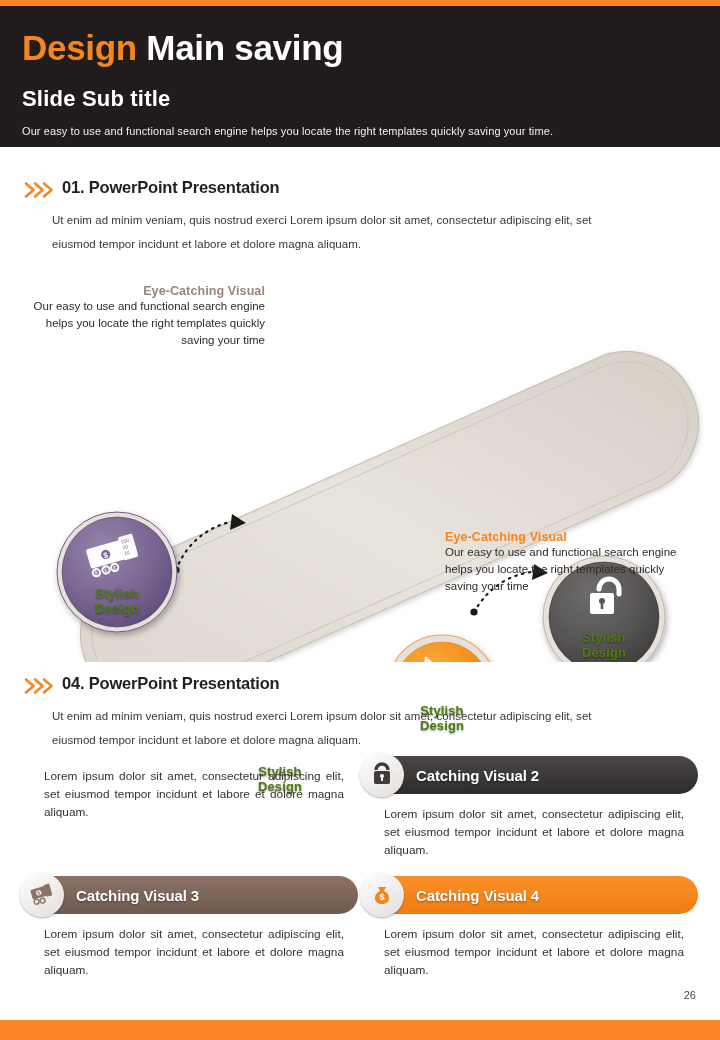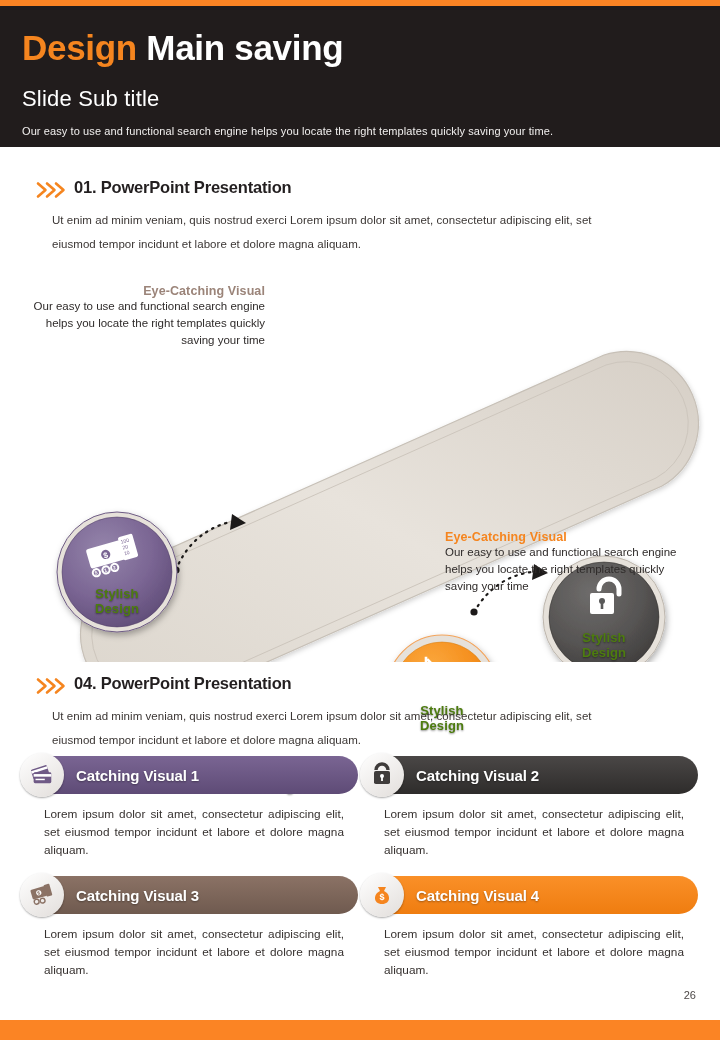--- a/index.html
+++ b/index.html
@@ -12,29 +12,29 @@
   
   .top-strip{position:absolute;left:0;top:0;width:720px;height:6px;background:#fb8424;}
   .header{position:absolute;left:0;top:6px;width:720px;height:141px;background:#211c1c;}
   .main-title{
     position:absolute;left:22px;top:22px;font-size:35px;font-weight:bold;
     letter-spacing:-0.3px;color:#ffffff;white-space:nowrap;
   }
   .main-title .accent{color:#f5851f;}
   .sub-title{
     position:absolute;left:22px;top:80px;font-size:22px;color:#ffffff;
-    font-weight:normal;letter-spacing:.2px;white-space:nowrap;
+    font-weight:bold;letter-spacing:.2px;white-space:nowrap;
   }
   .header-desc{
     position:absolute;left:22px;top:119px;font-size:11px;color:#f1efee;
     letter-spacing:.1px;white-space:nowrap;
   }
 
   
-  .section{position:absolute;left:0;width:600px;padding-left:12px;}
+  .section{position:absolute;left:0;width:600px;}
   .sec-head{position:relative;height:26px;}
   .chev{position:absolute;left:24px;top:2px;width:32px;height:20px;}
   .sec-title{
     position:absolute;left:62px;top:0px;font-size:16.5px;font-weight:bold;
     color:#231f20;letter-spacing:-.2px;white-space:nowrap;
   }
   .sec-body{
     position:absolute;left:52px;top:30px;width:560px;font-size:11.5px;color:#3b3634;
     line-height:24px;letter-spacing:.05px;
   }
@@ -292,34 +292,20 @@
         </svg>
       </span>
       <div class="sec-title">04. PowerPoint Presentation</div>
     </div>
     <div class="sec-body">Ut enim ad minim veniam, quis nostrud exerci  Lorem ipsum dolor sit amet, consectetur adipiscing elit, set eiusmod tempor incidunt et labore et dolore magna aliquam.</div>
   </div>
 
   <div class="cards">
 
     <div class="card c0">
-      <div class="pill" style="background:linear-gradient(180deg,#7a6593,#5e4b76);">
-        <span class="pill-icon">
-          <svg width="26" height="26" viewBox="-14 -13 28 26">
-            <g transform="rotate(-18)">
-                <rect x="-10" y="-9" width="18" height="11" rx="1.6" fill="#6f5a86"></rect>
-                <rect x="-10" y="-7.4" width="18" height="2.6" fill="#fff"></rect>
-              </g>
-            <rect x="-9" y="-3" width="19" height="12" rx="1.6" fill="#6f5a86"></rect>
-            <rect x="-9" y="-1" width="19" height="2.8" fill="#fff"></rect>
-            <rect x="-7" y="4" width="10" height="1.6" fill="#fff"></rect>
-          </svg>
-        </span>
-        <span class="pill-title">Catching Visual 1</span>
-      </div>
       <div class="card-body">Lorem  ipsum  dolor  sit  amet,  consectetur  adipiscing elit, set eiusmod tempor incidunt et labore et dolore magna aliquam.</div>
     </div>
 
     <div class="card c1">
       <div class="pill" style="background:linear-gradient(180deg,#4a4746,#2e2c2b);">
         <span class="pill-icon">
           <svg width="26" height="26" viewBox="-13 -13 26 26">
             <path d="M-6,-5 a6,6 0 1 1 12,0" fill="none" stroke="#3f3c3b" stroke-width="3.4"></path>
             <rect x="-8" y="-4" width="16" height="13" rx="1.8" fill="#3f3c3b"></rect>
             <circle cx="0" cy="1" r="2" fill="#fff"></circle>

